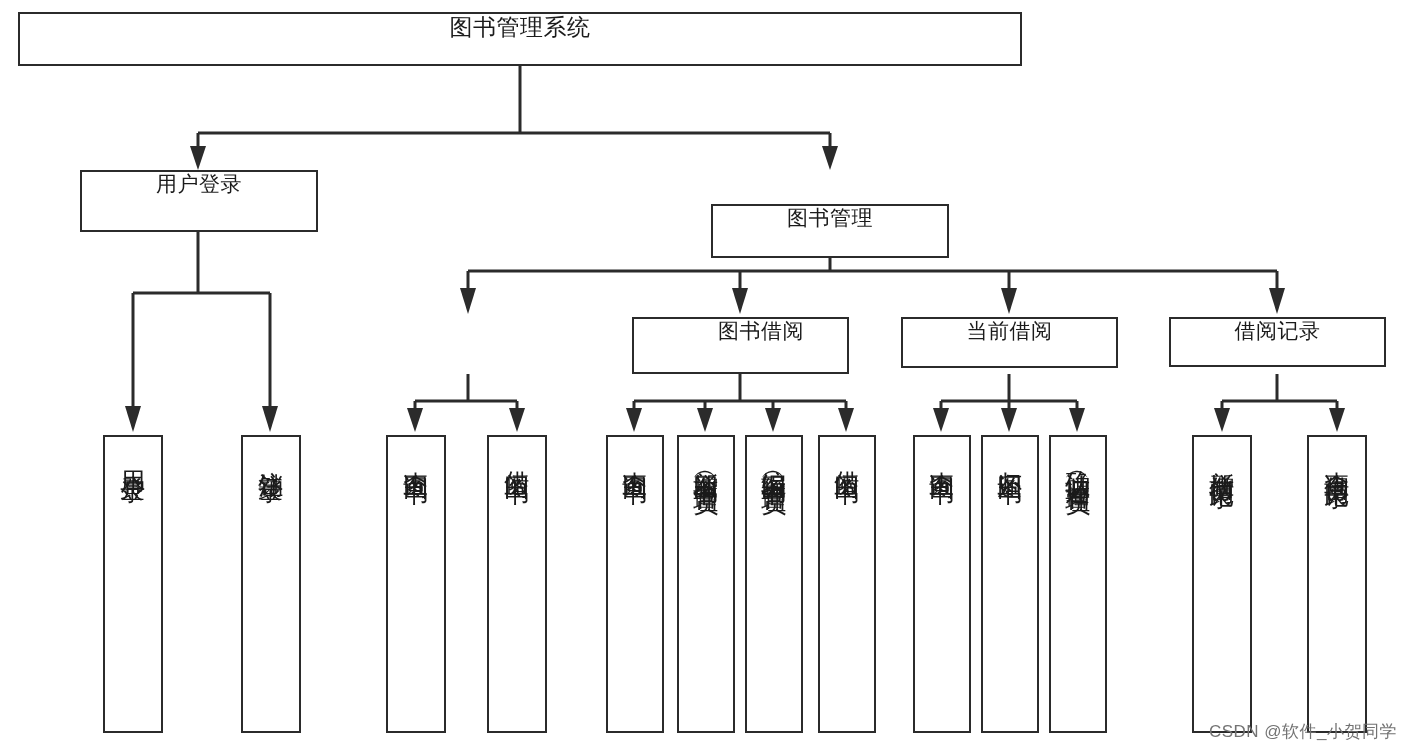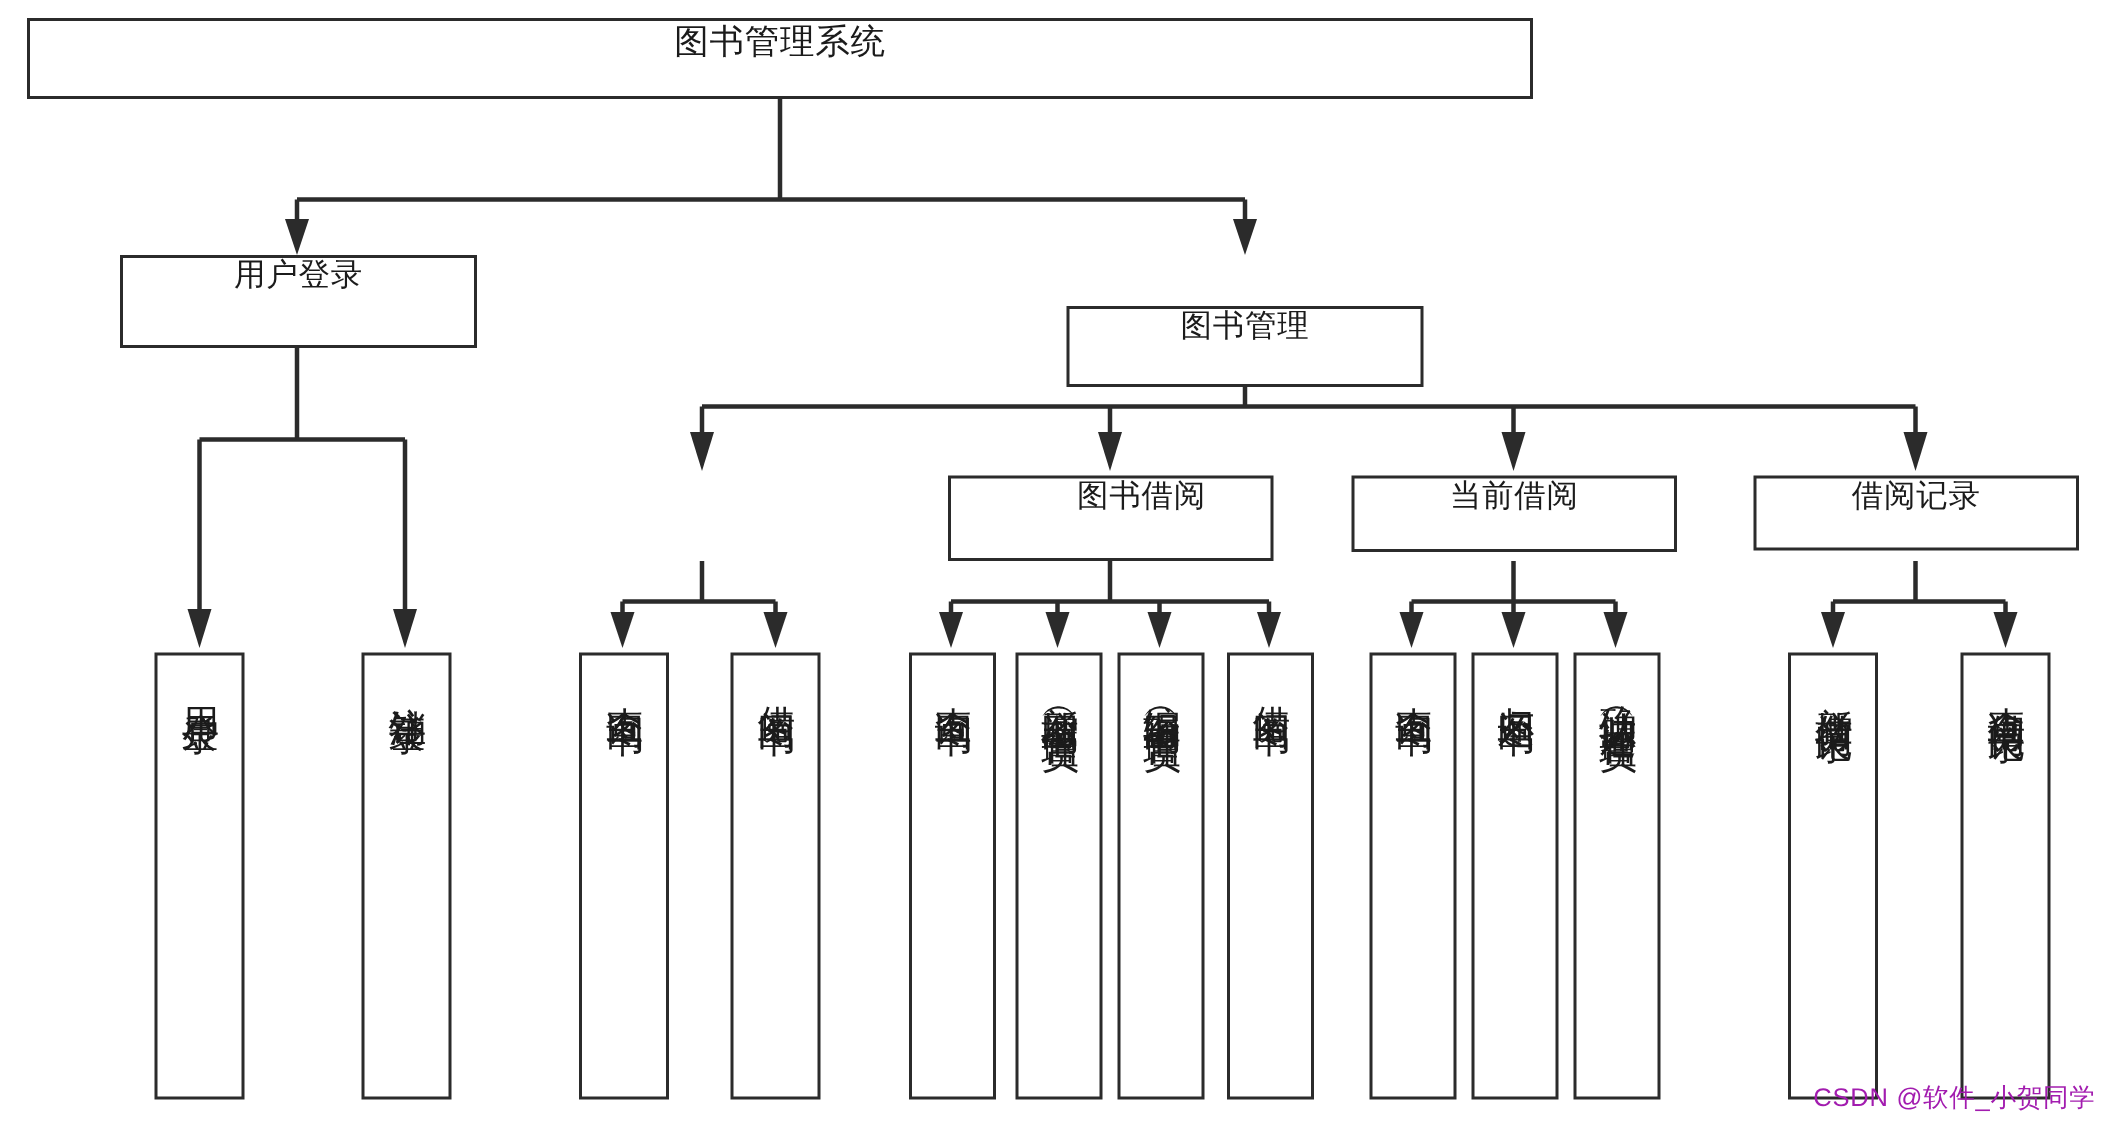--- a/index.html
+++ b/index.html
@@ -51,21 +51,21 @@
     line-height:1.05;
     letter-spacing:3px;
     white-space:nowrap;
   }
 
   
   #watermark{
     position:absolute;
     right:8px;bottom:4px;
     font-size:17px;
-    color:#a21caf;
+    color:#737373;
     white-space:nowrap;
     letter-spacing:0.5px;
   }
 </style>
 </head>
 <body>
 
 <div id="diagram">
 
   <svg id="wires" viewBox="0 0 1405 747" xmlns="http://www.w3.org/2000/svg">

